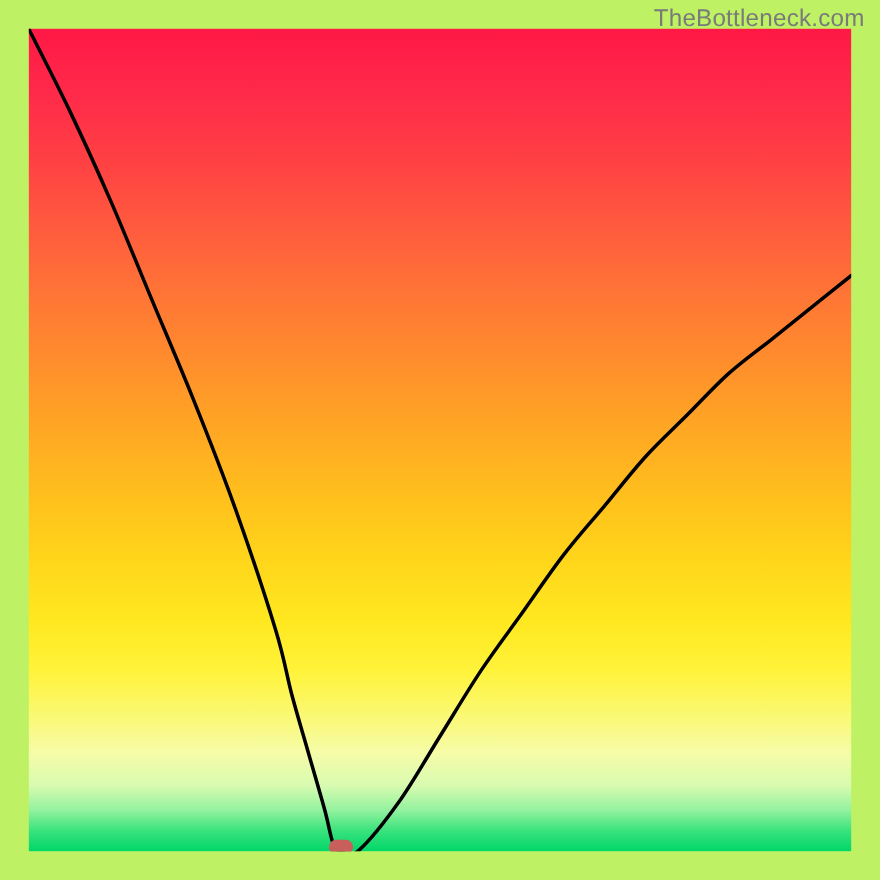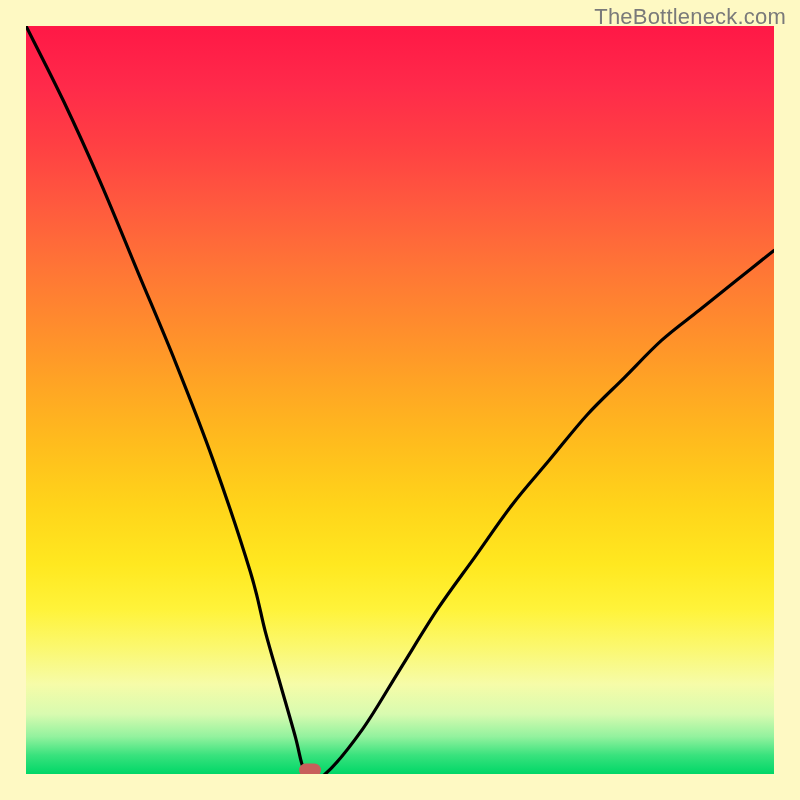--- a/index.html
+++ b/index.html
@@ -8,21 +8,21 @@
     width: 800px;
     height: 800px;
     background: #000;
     font-family: Arial, Helvetica, sans-serif;
     overflow: hidden;
   }
   .frame {
     position: relative;
     width: 800px;
     height: 800px;
-    background: #fef9c3;
+    background: #bef264;
   }
   .watermark {
     position: absolute;
     top: 4px;
     right: 14px;
     color: #7a7a7a;
     font-size: 22px;
     font-weight: 500;
     letter-spacing: 0.2px;
     z-index: 5;

